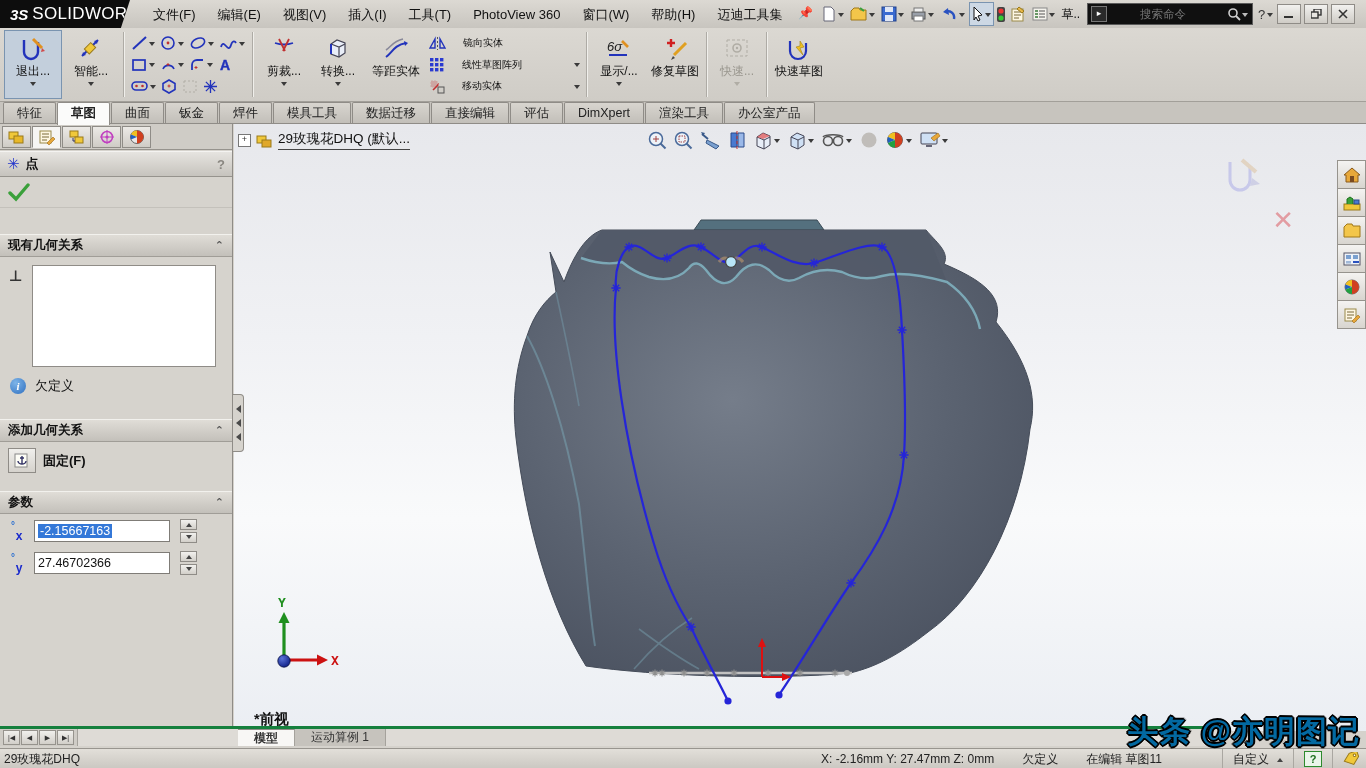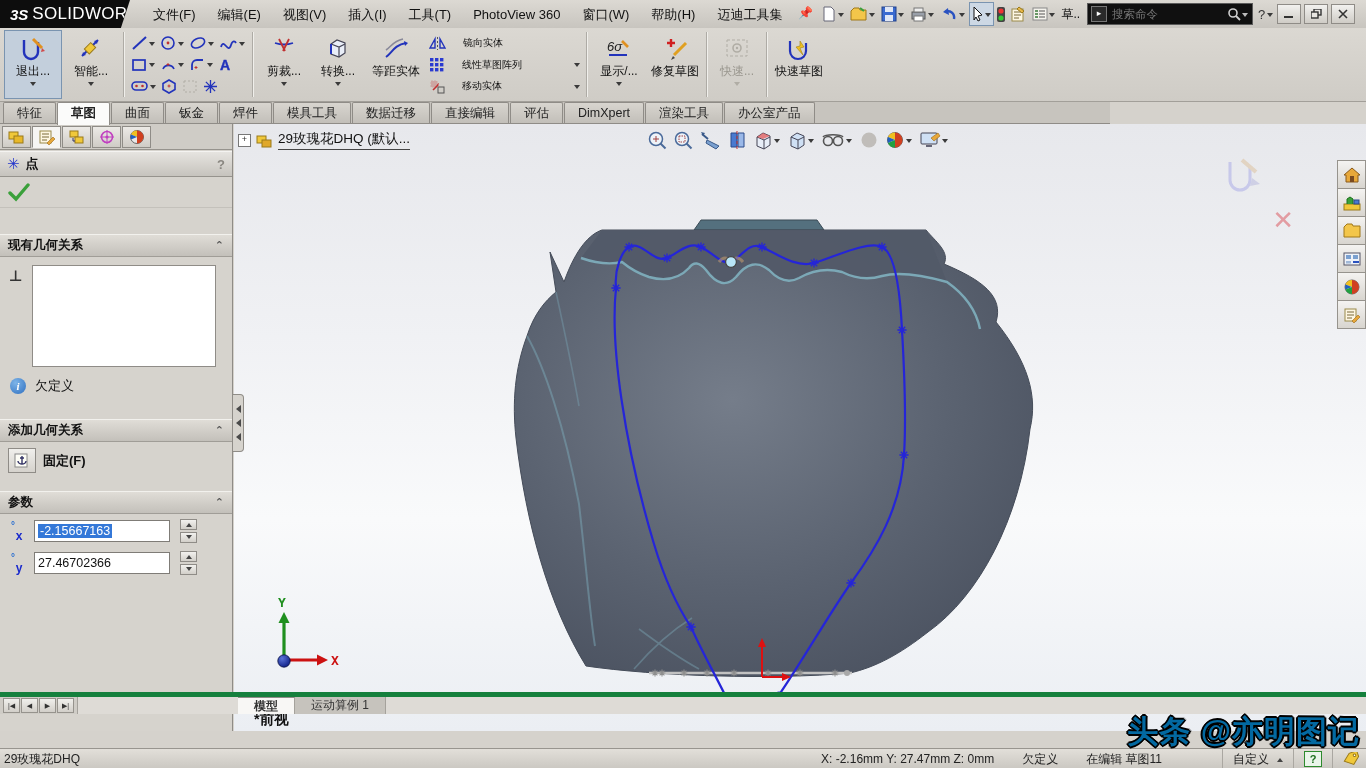--- a/index.html
+++ b/index.html
@@ -18,41 +18,41 @@
   .pin{width:16px;height:16px;margin:0 4px;color:#555;font-size:12px;text-align:center;}
   .qbar{display:flex;align-items:center;margin-left:2px;gap:1px;}
   .qbtn{height:22px;display:flex;align-items:center;padding:0 1px;border:1px solid transparent;}
   .qbtn.pressed{background:#cdd8e4;border:1px solid #7a94b0;}
   .dd{width:0;height:0;border:3px solid transparent;border-top:4px solid #3a3a3a;margin:4px 1px 0 1px;display:inline-block;}
   .searchbox{display:flex;align-items:center;width:158px;height:20px;background:#101010;border:1px solid #5a5a5a;
              margin:0 4px;padding:0 3px;}
   .searchbox .sicon{width:14px;height:14px;background:#2a2a2a;border:1px solid #777;color:#fff;font-size:9px;
                     line-height:13px;text-align:center;margin-right:3px;}
   .searchbox input{flex:1;background:transparent;border:none;outline:none;color:#bdbdbd;font-size:11.5px;width:80px;
-                   font-family:"Liberation Sans",sans-serif;}
+                   font-family:"Liberation Sans",sans-serif;margin-left:28px;}
   .winbtn{width:22px;height:18px;margin-left:2px;background:linear-gradient(#f2f1ef,#cfccc6);
           border:1px solid #8f8c87;display:flex;align-items:center;justify-content:center;}
   
   .cmdbar{position:absolute;left:0;top:28px;width:1366px;height:74px;background:linear-gradient(#dbd8d2,#cfccc6);
           border-bottom:1px solid #a29f99;display:flex;align-items:stretch;padding:2px 2px 2px 4px;box-sizing:border-box;}
   .bigbtn{width:56px;display:flex;flex-direction:column;align-items:center;justify-content:flex-start;
           padding-top:3px;border:1px solid transparent;position:relative;}
   .bigbtn .bicon{height:30px;display:flex;align-items:center;justify-content:center;}
   .bigbtn .blabel{font-size:12px;line-height:14px;text-align:left;}
   .bigbtn.pressed{background:#c3cfdc;border:1px solid #7a94b0;}
   .bigbtn.disabled .blabel{color:#9a978f;}
   .vsep{width:1px;background:#aeaba5;border-right:1px solid #f0efeb;margin:2px 3px;}
   .skgrid{display:flex;flex-direction:column;justify-content:space-between;padding:3px 2px;}
   .skrow{display:flex;gap:2px;align-items:center;}
   .skcell{display:flex;align-items:center;height:20px;padding:0 1px;}
   .stackcol{display:flex;flex-direction:column;justify-content:space-between;padding:3px 2px;width:152px;}
   .stackrow{display:flex;align-items:center;gap:17px;height:20px;font-size:10px;}
   .stackrow .grow{flex:1;}
   
-  .rtabs{position:absolute;left:0;top:102px;width:1110px;height:22px;background:#c7c4be;display:flex;
+  .rtabs{position:absolute;left:0;top:102px;width:1366px;height:22px;background:#c7c4be;display:flex;
          padding-left:3px;box-sizing:border-box;border-bottom:1px solid #8f8c87;}
   .rtab{padding:0 13px;font-size:12.5px;line-height:20px;background:linear-gradient(#d8d5cf,#c2bfb9);
         border:1px solid #8f8c87;border-bottom:none;margin-right:1px;border-radius:2px 2px 0 0;color:#222;}
   .rtab.active{background:#fbfbfa;font-weight:bold;position:relative;z-index:2;height:22px;}
   
   .content{position:absolute;left:0;top:124px;width:1366px;height:607px;}
   .leftpanel{position:absolute;left:0;top:0;width:233px;height:607px;background:#d6d3cd;border-right:1px solid #8f8c87;box-sizing:border-box;}
   .ptabs{height:23px;display:flex;gap:1px;padding:2px 0 0 2px;background:#cfccc6;border-bottom:1px solid #96938d;}
   .ptab{width:27px;height:20px;background:linear-gradient(#eceae6,#cfccc6);border:1px solid #8f8c87;
         display:flex;align-items:center;justify-content:center;}
@@ -101,21 +101,21 @@
   .ftree .fname{border-bottom:1px solid #444;padding-bottom:1px;}
   .headsup{position:absolute;left:412px;top:4px;height:24px;display:flex;align-items:center;gap:4px;}
   .hbtn{display:flex;align-items:center;height:22px;padding:0 1px;}
   .confirm{position:absolute;right:64px;top:32px;width:80px;height:84px;opacity:.8;}
   .confirm .cx{position:absolute;right:8px;bottom:4px;font-size:26px;font-weight:bold;color:#e0898f;}
   .taskpane{position:absolute;right:0;top:36px;display:flex;flex-direction:column;}
   .tpbtn{width:27px;height:27px;background:linear-gradient(#f4f3f1,#d8d5cf);border:1px solid #96938d;
          margin-bottom:-1px;display:flex;align-items:center;justify-content:center;}
   .viewlabel{position:absolute;left:20px;top:586px;font-weight:bold;font-size:14.5px;}
   
-  .bstrip{position:absolute;left:0;top:692px;width:1366px;height:17px;background:#dedbd6;border-top:5px solid #15803d;
+  .bstrip{position:absolute;left:0;top:726px;width:1224px;height:17px;background:#dedbd6;border-top:3px solid #15803d;
           display:flex;align-items:stretch;}
   .navbtns{display:flex;align-items:center;gap:1px;padding:0 3px;background:#cfccc6;border-right:1px solid #a5a29c;}
   .nbtn{width:15px;height:13px;background:linear-gradient(#f0efec,#d2cfc9);border:1px solid #96938d;
         font-size:7px;display:flex;align-items:center;justify-content:center;color:#333;}
   .btab{padding:0 16px;font-size:12px;display:flex;align-items:center;background:#c6c3bd;border-right:1px solid #a5a29c;color:#333;}
   .btab.active{background:#f8f7f5;border-top:1px solid #8f8c87;font-weight:bold;}
   
   .statusbar{position:absolute;left:0;top:748px;width:1366px;height:20px;background:linear-gradient(#e2dfd9,#cac7c1);
              border-top:1px solid #98958f;display:flex;align-items:center;font-size:12px;color:#222;}
   .statusbar .docname{margin-left:4px;}

